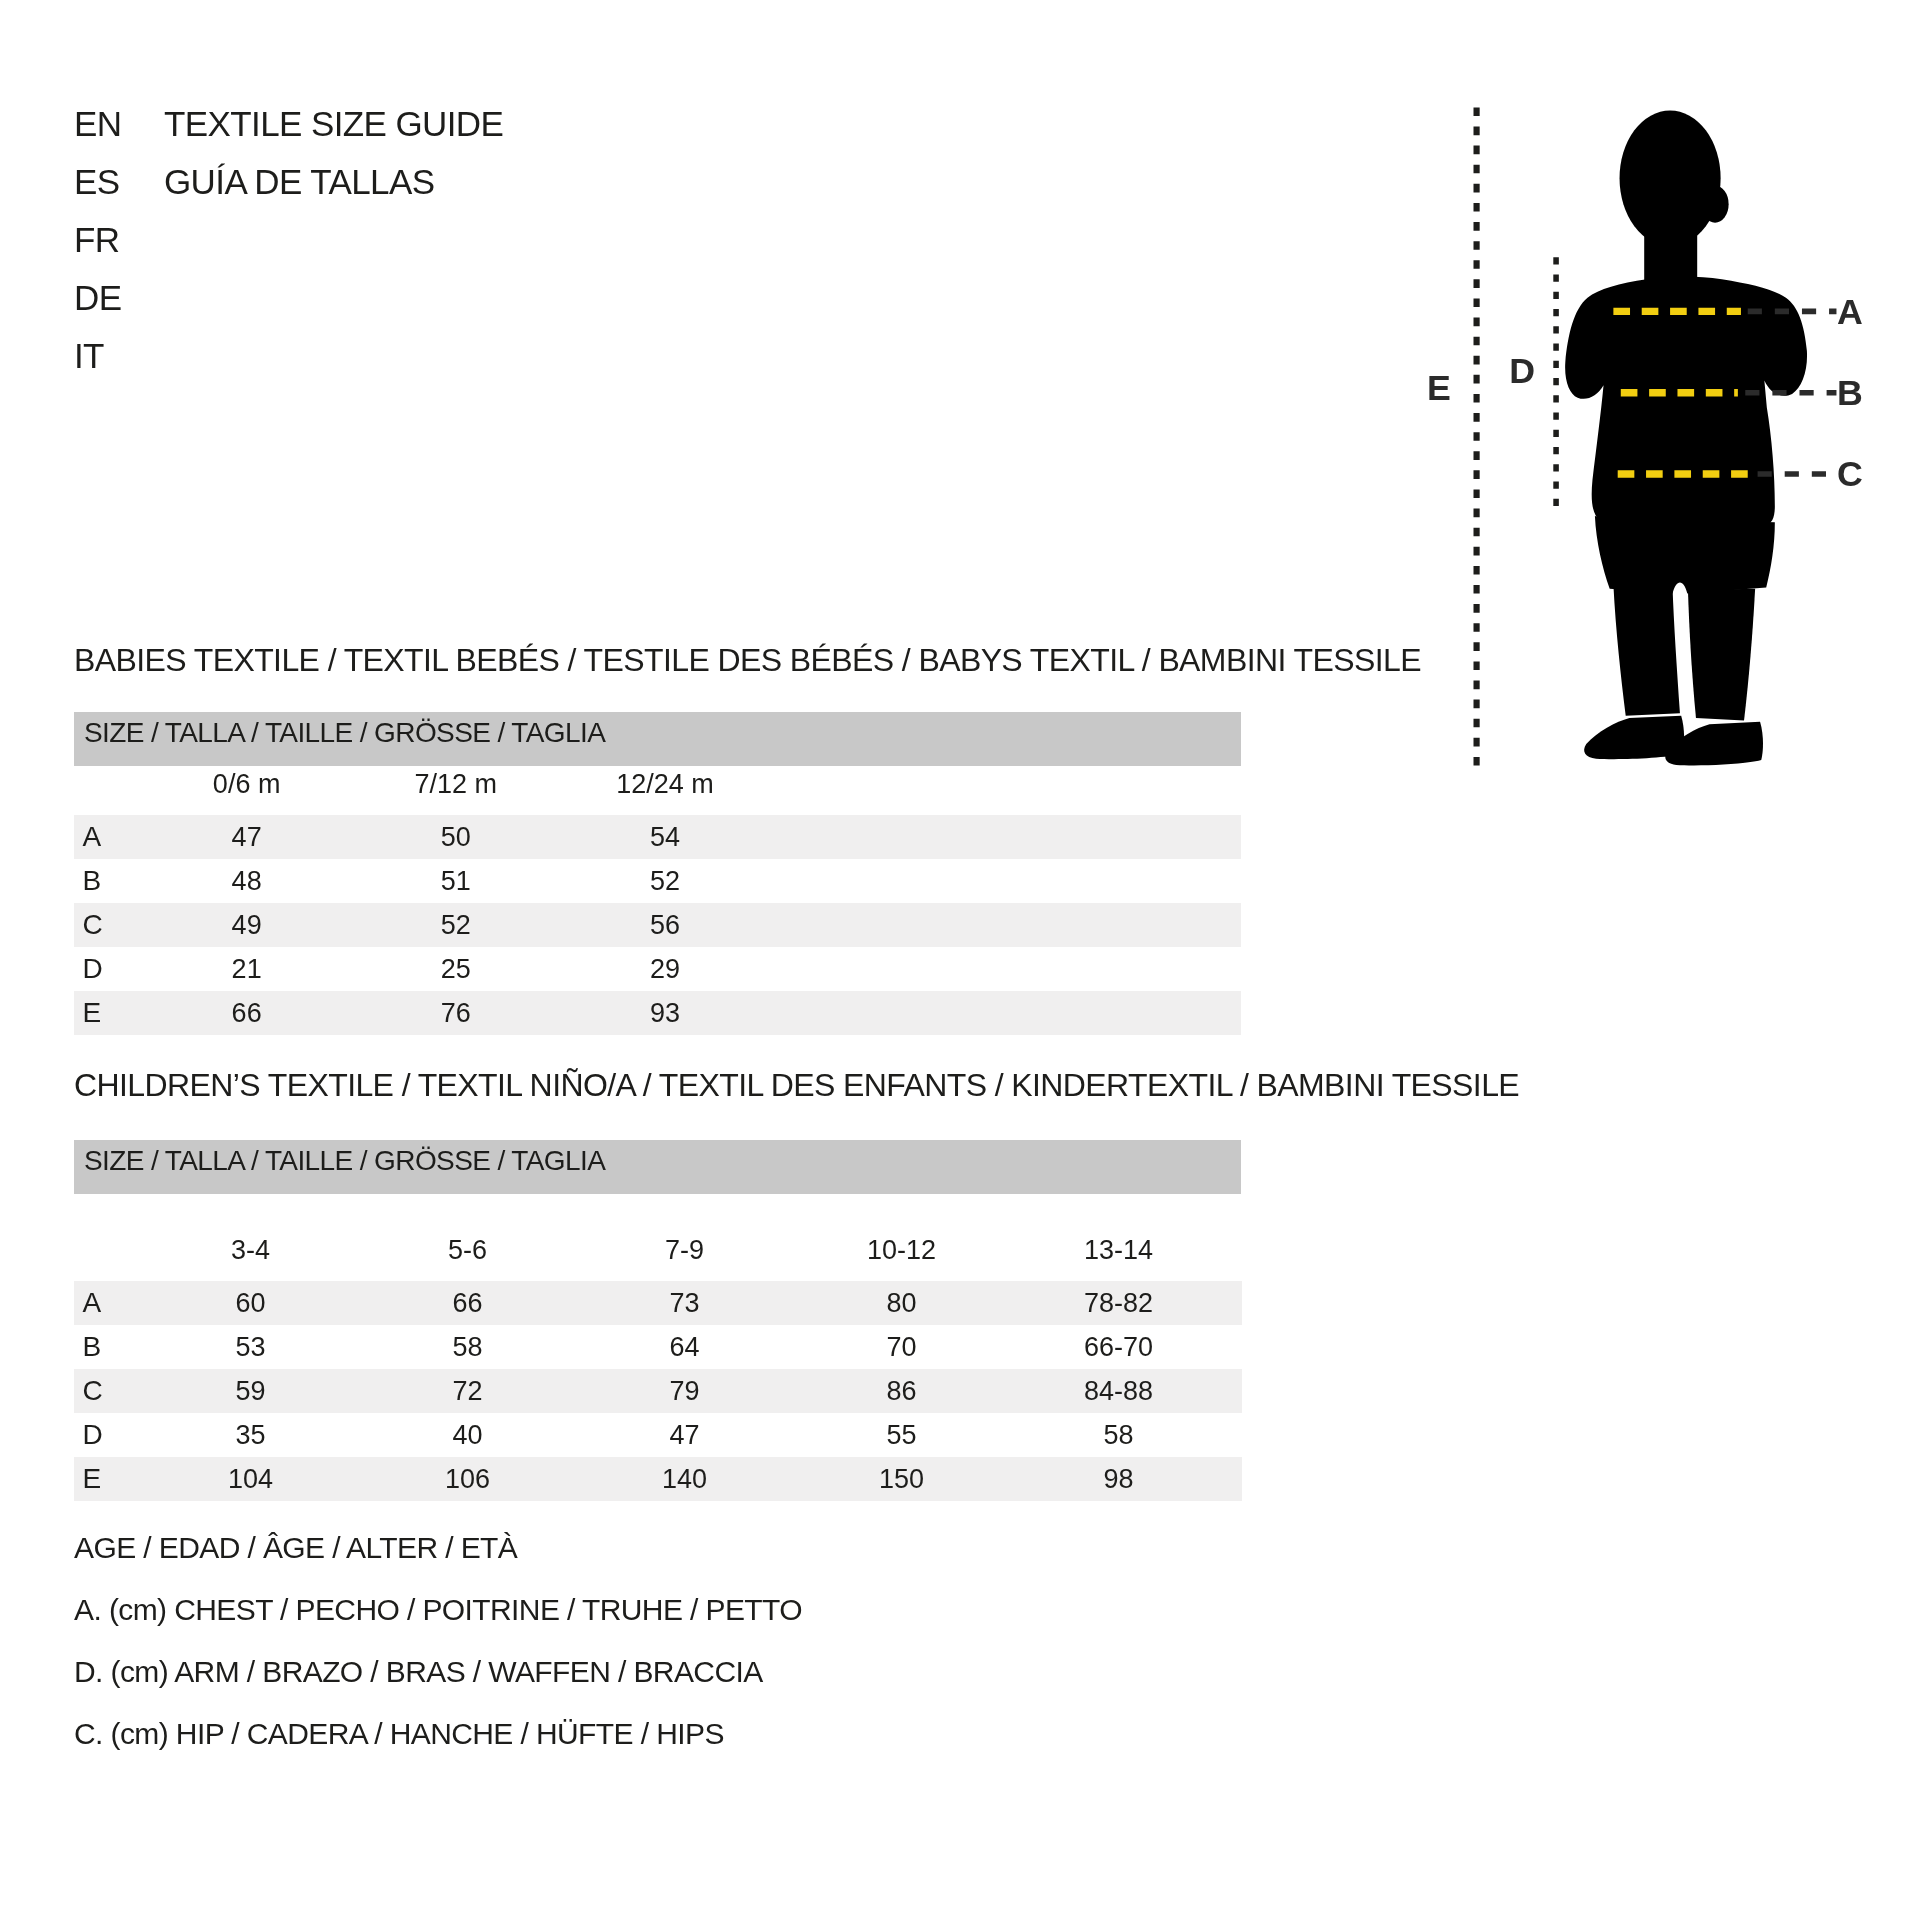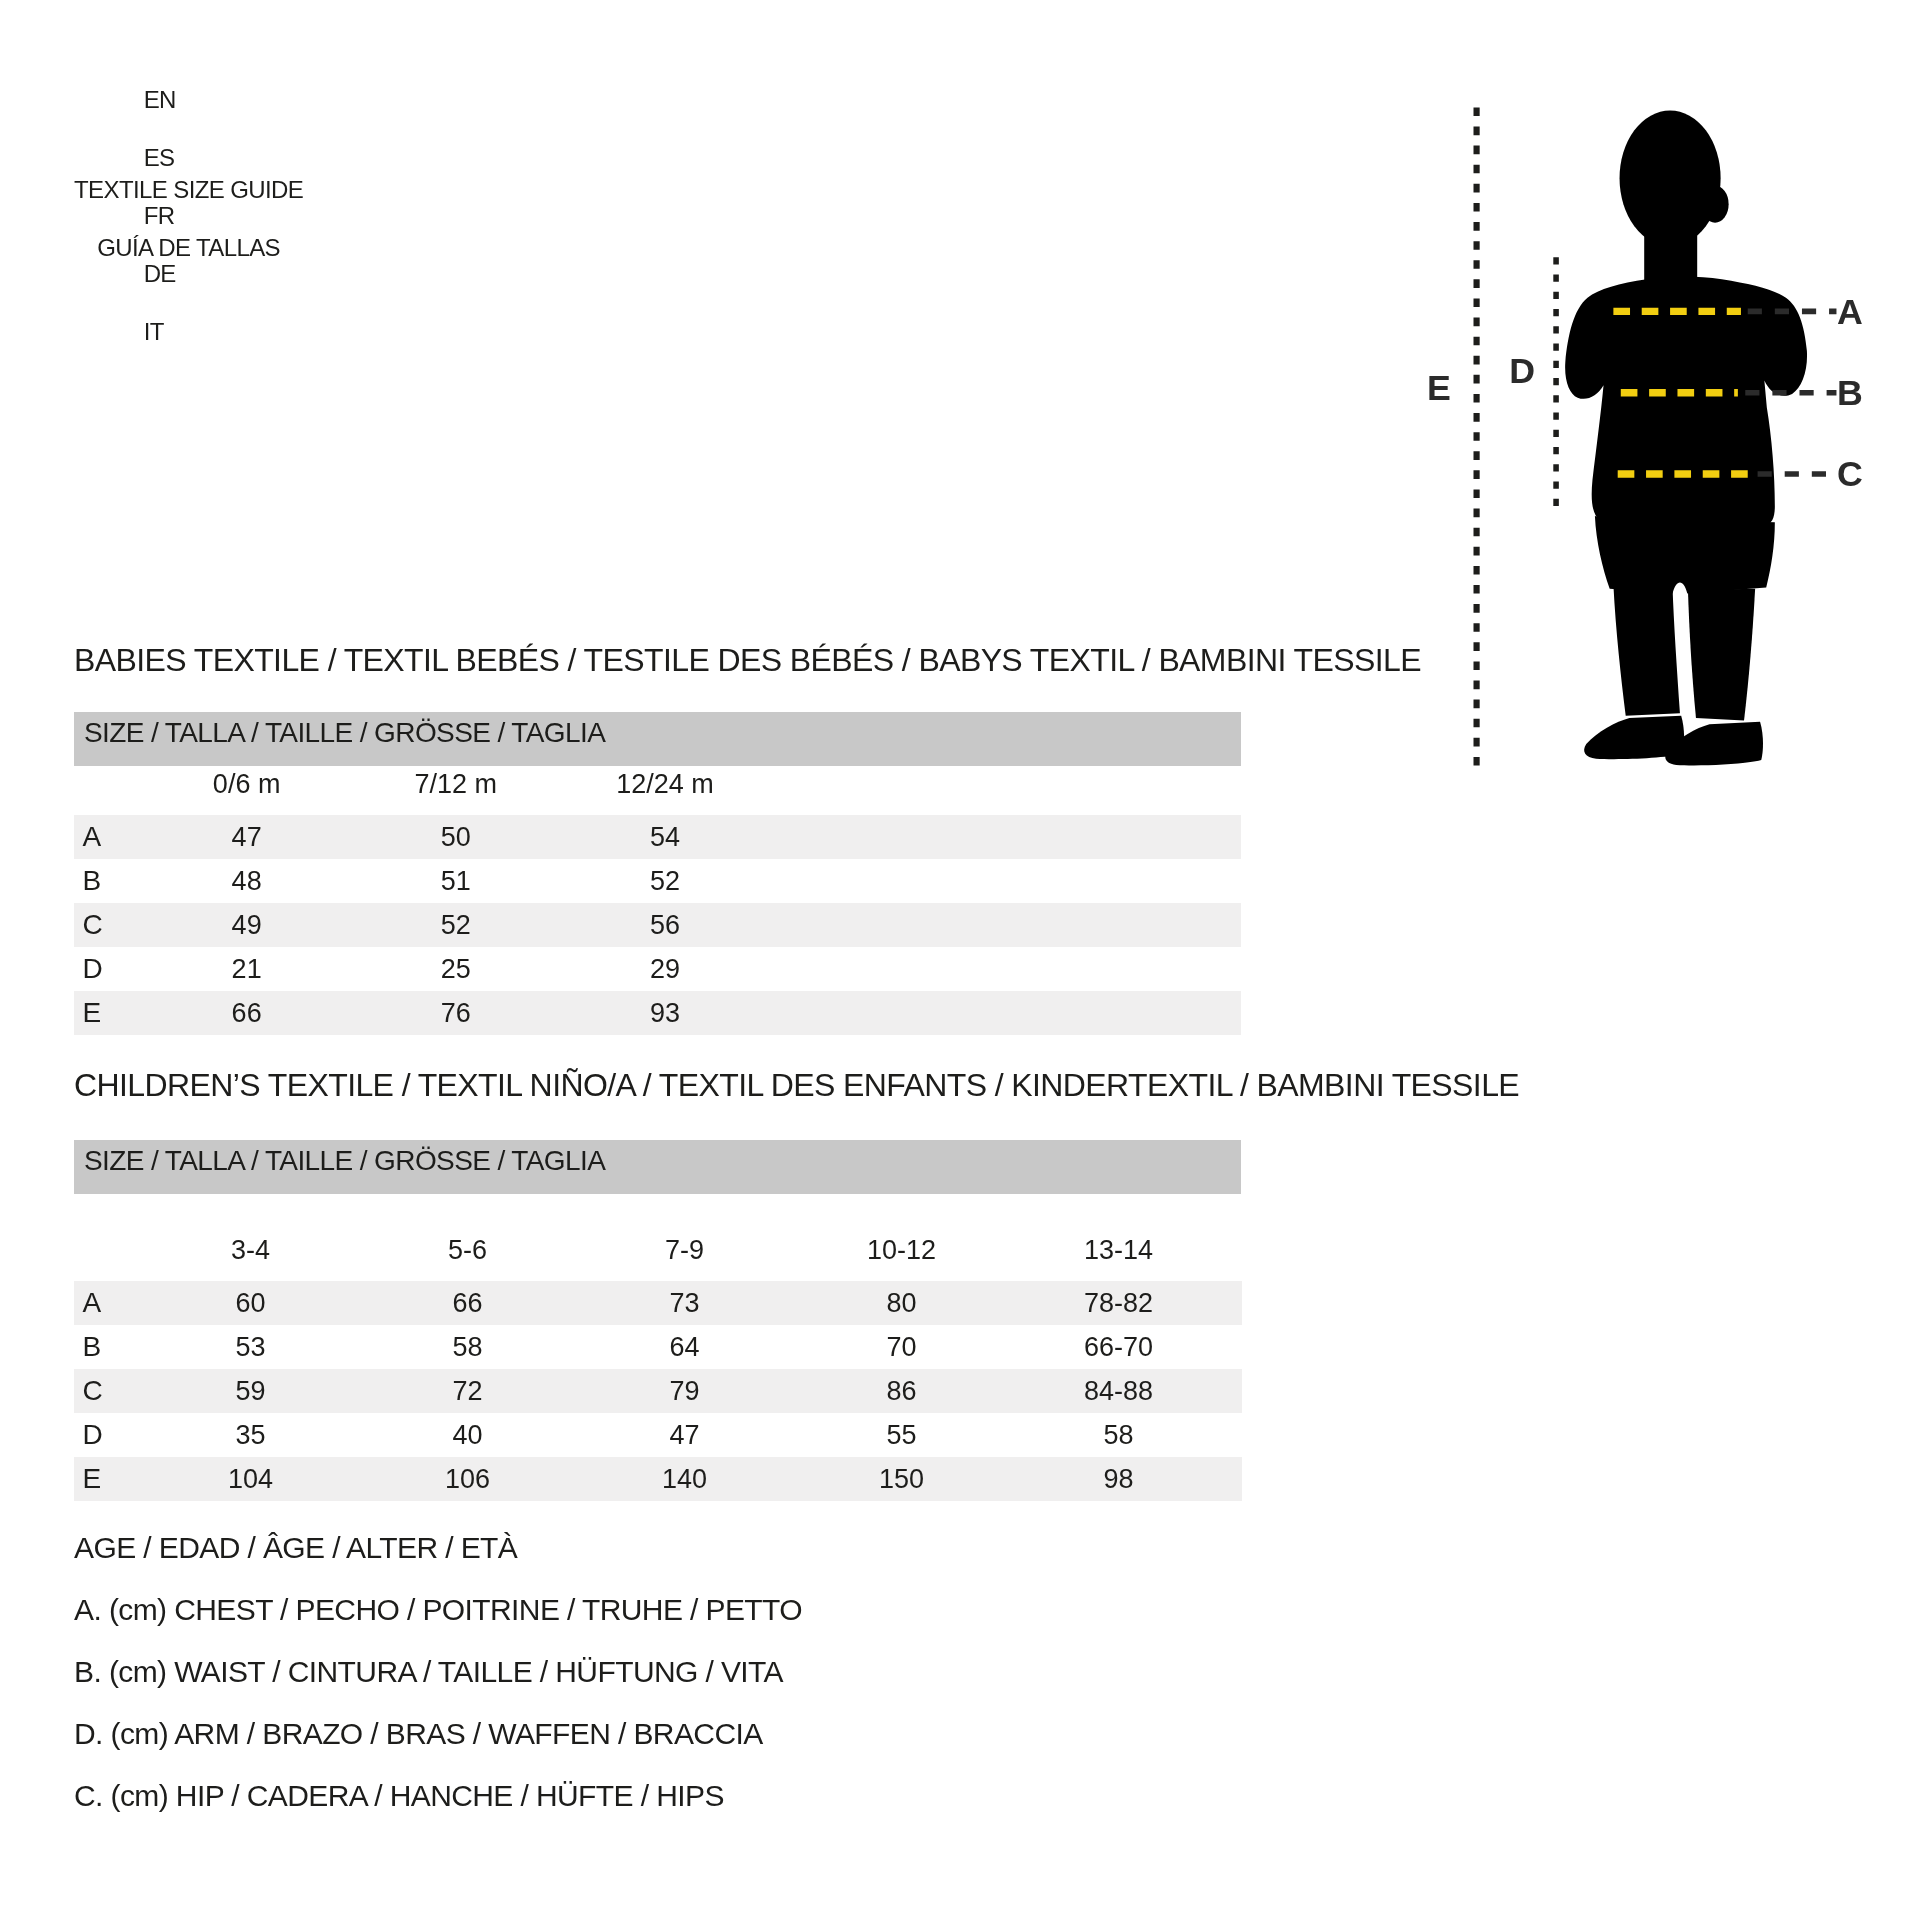--- a/index.html
+++ b/index.html
@@ -8,21 +8,21 @@
     background:#ffffff;
     font-family:"Liberation Sans", sans-serif;
     color:#1d1d1b;
     position:relative;
     overflow:hidden;
   }
   .abs{position:absolute;}
 
   
   .lang-block{left:74px; top:86px;}
-  .lang-row{display:flex; height:58px; align-items:center; font-size:24px; letter-spacing:-0.6px; white-space:nowrap;flex-direction:column;}
+  .lang-row{display:flex; height:58px; align-items:flex-end; font-size:35px; letter-spacing:-0.6px; white-space:nowrap;}
   .lang-code{width:90px; flex:0 0 90px;}
   .lang-title{flex:0 0 auto;}
 
   
   .section-heading{
     left:74px;
     font-size:32px;
     letter-spacing:-0.6px;
     white-space:nowrap;
   }
@@ -268,17 +268,16 @@
       <td>150</td>
       <td>98</td>
       <td></td>
     </tr>
   </tbody>
 </table>
 
 <div class="abs legend-block">
   <div class="legend-line">AGE / EDAD / ÂGE / ALTER / ETÀ</div>
   <div class="legend-line">A. (cm) CHEST / PECHO / POITRINE / TRUHE / PETTO</div>
-  <div class="legend-line">B. (cm) WAIST / CINTURA / TAILLE / HÜFTUNG / VITA</div>
   <div class="legend-line">D. (cm) ARM / BRAZO / BRAS / WAFFEN / BRACCIA</div>
   <div class="legend-line">C. (cm) HIP / CADERA / HANCHE / HÜFTE / HIPS</div>
 </div>
 
 
 </body></html>

